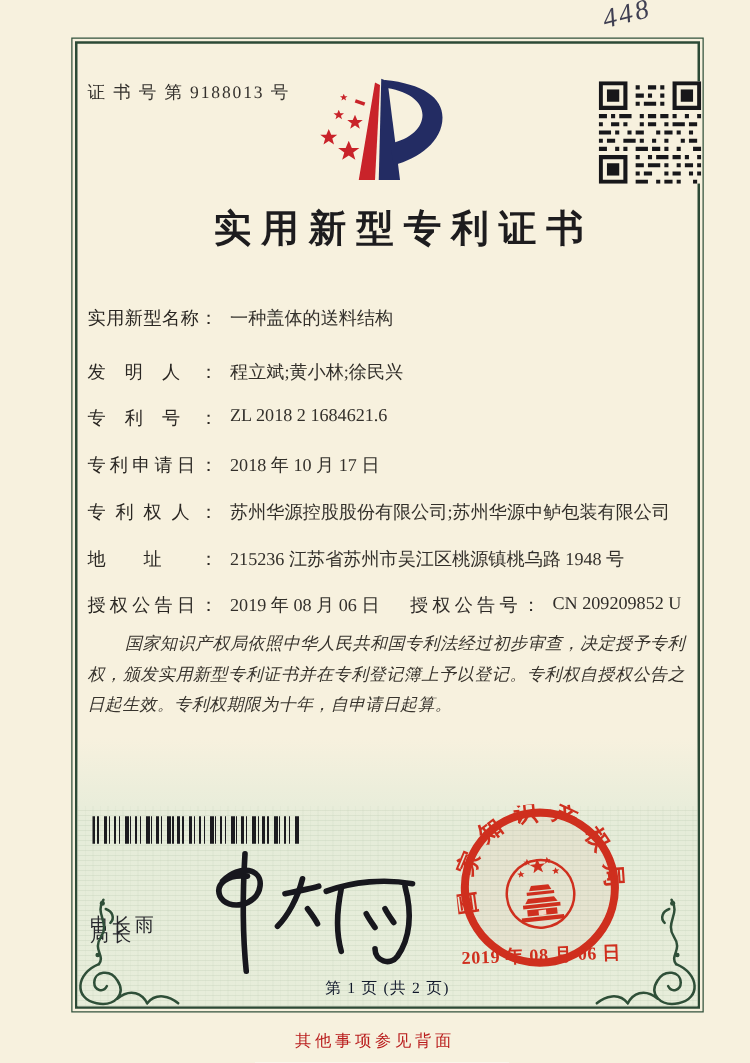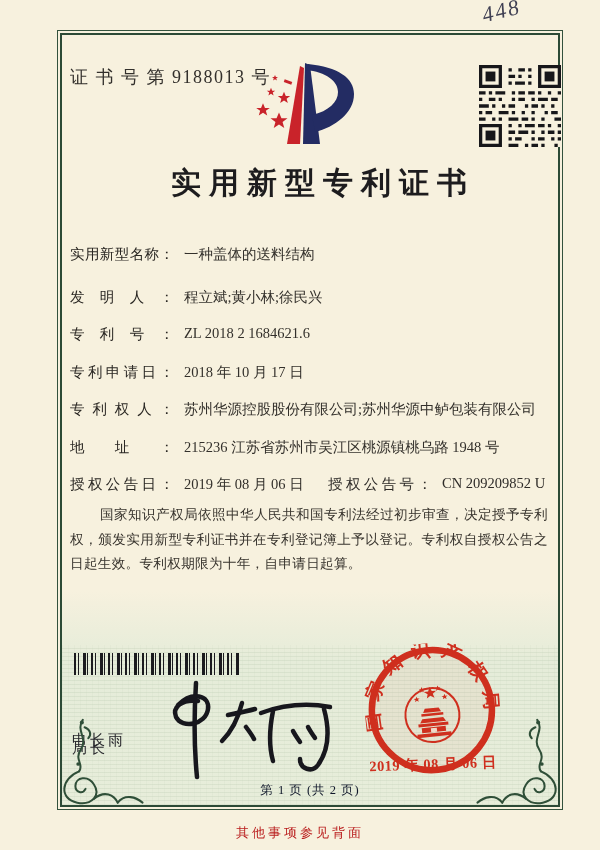--- a/index.html
+++ b/index.html
@@ -28,21 +28,21 @@
     pointer-events:none;
   }
   .green-zone .texlines{
     position:absolute;left:0;right:0;top:55px;bottom:0;opacity:.45;
     background:
       repeating-linear-gradient(0deg, rgba(120,150,115,.25) 0 1px, transparent 1px 4px),
       repeating-linear-gradient(90deg, rgba(120,150,115,.10) 0 1px, transparent 1px 6px);
   }
   .certno{
     position:absolute;left:8px;top:30px;
-    font-size:18px;letter-spacing:1.5px;color:#33302c;
+    font-size:14px;letter-spacing:1.5px;color:#33302c;
   }
   .logo{position:absolute;left:180px;top:22px;width:128px;height:94px;}
   .qr{position:absolute;left:417px;top:30px;width:82px;height:82px;}
   .title{
     position:absolute;left:0;right:0;top:128px;
     text-align:center;font-size:30px;font-weight:bold;
     letter-spacing:8px;text-indent:8px;color:#1d1c1e;margin-left:18px;
   }
   .row{position:absolute;left:8px;right:6px;font-size:14.5px;white-space:nowrap;}
   .flabel{
@@ -52,21 +52,21 @@
   }
   .fvalue{margin-left:10px;color:#33302b;}
   .flabel2{
     position:absolute;left:258px;display:inline-block;width:104px;
     text-align:justify;text-align-last:justify;
   }
   .fvalue2{position:absolute;left:372px;}
   .paras{
     position:absolute;left:8px;right:10px;top:468px;
     font-size:13.6px;line-height:1.82;letter-spacing:.3px;
-    text-align:justify;color:#37332d;
+    text-align:justify;color:#37332d;font-style:italic;
   }
   .paras p{margin:0;text-indent:2.2em;}
   .barcode{
     position:absolute;left:12px;top:618px;width:166px;height:22px;
     background:repeating-linear-gradient(90deg,
       #1b1b1f 0 2px, transparent 2px 4px,
       #1b1b1f 4px 5px, transparent 5px 9px,
       #1b1b1f 9px 12px, transparent 12px 13px,
       #1b1b1f 13px 14px, transparent 14px 17px);
   }

